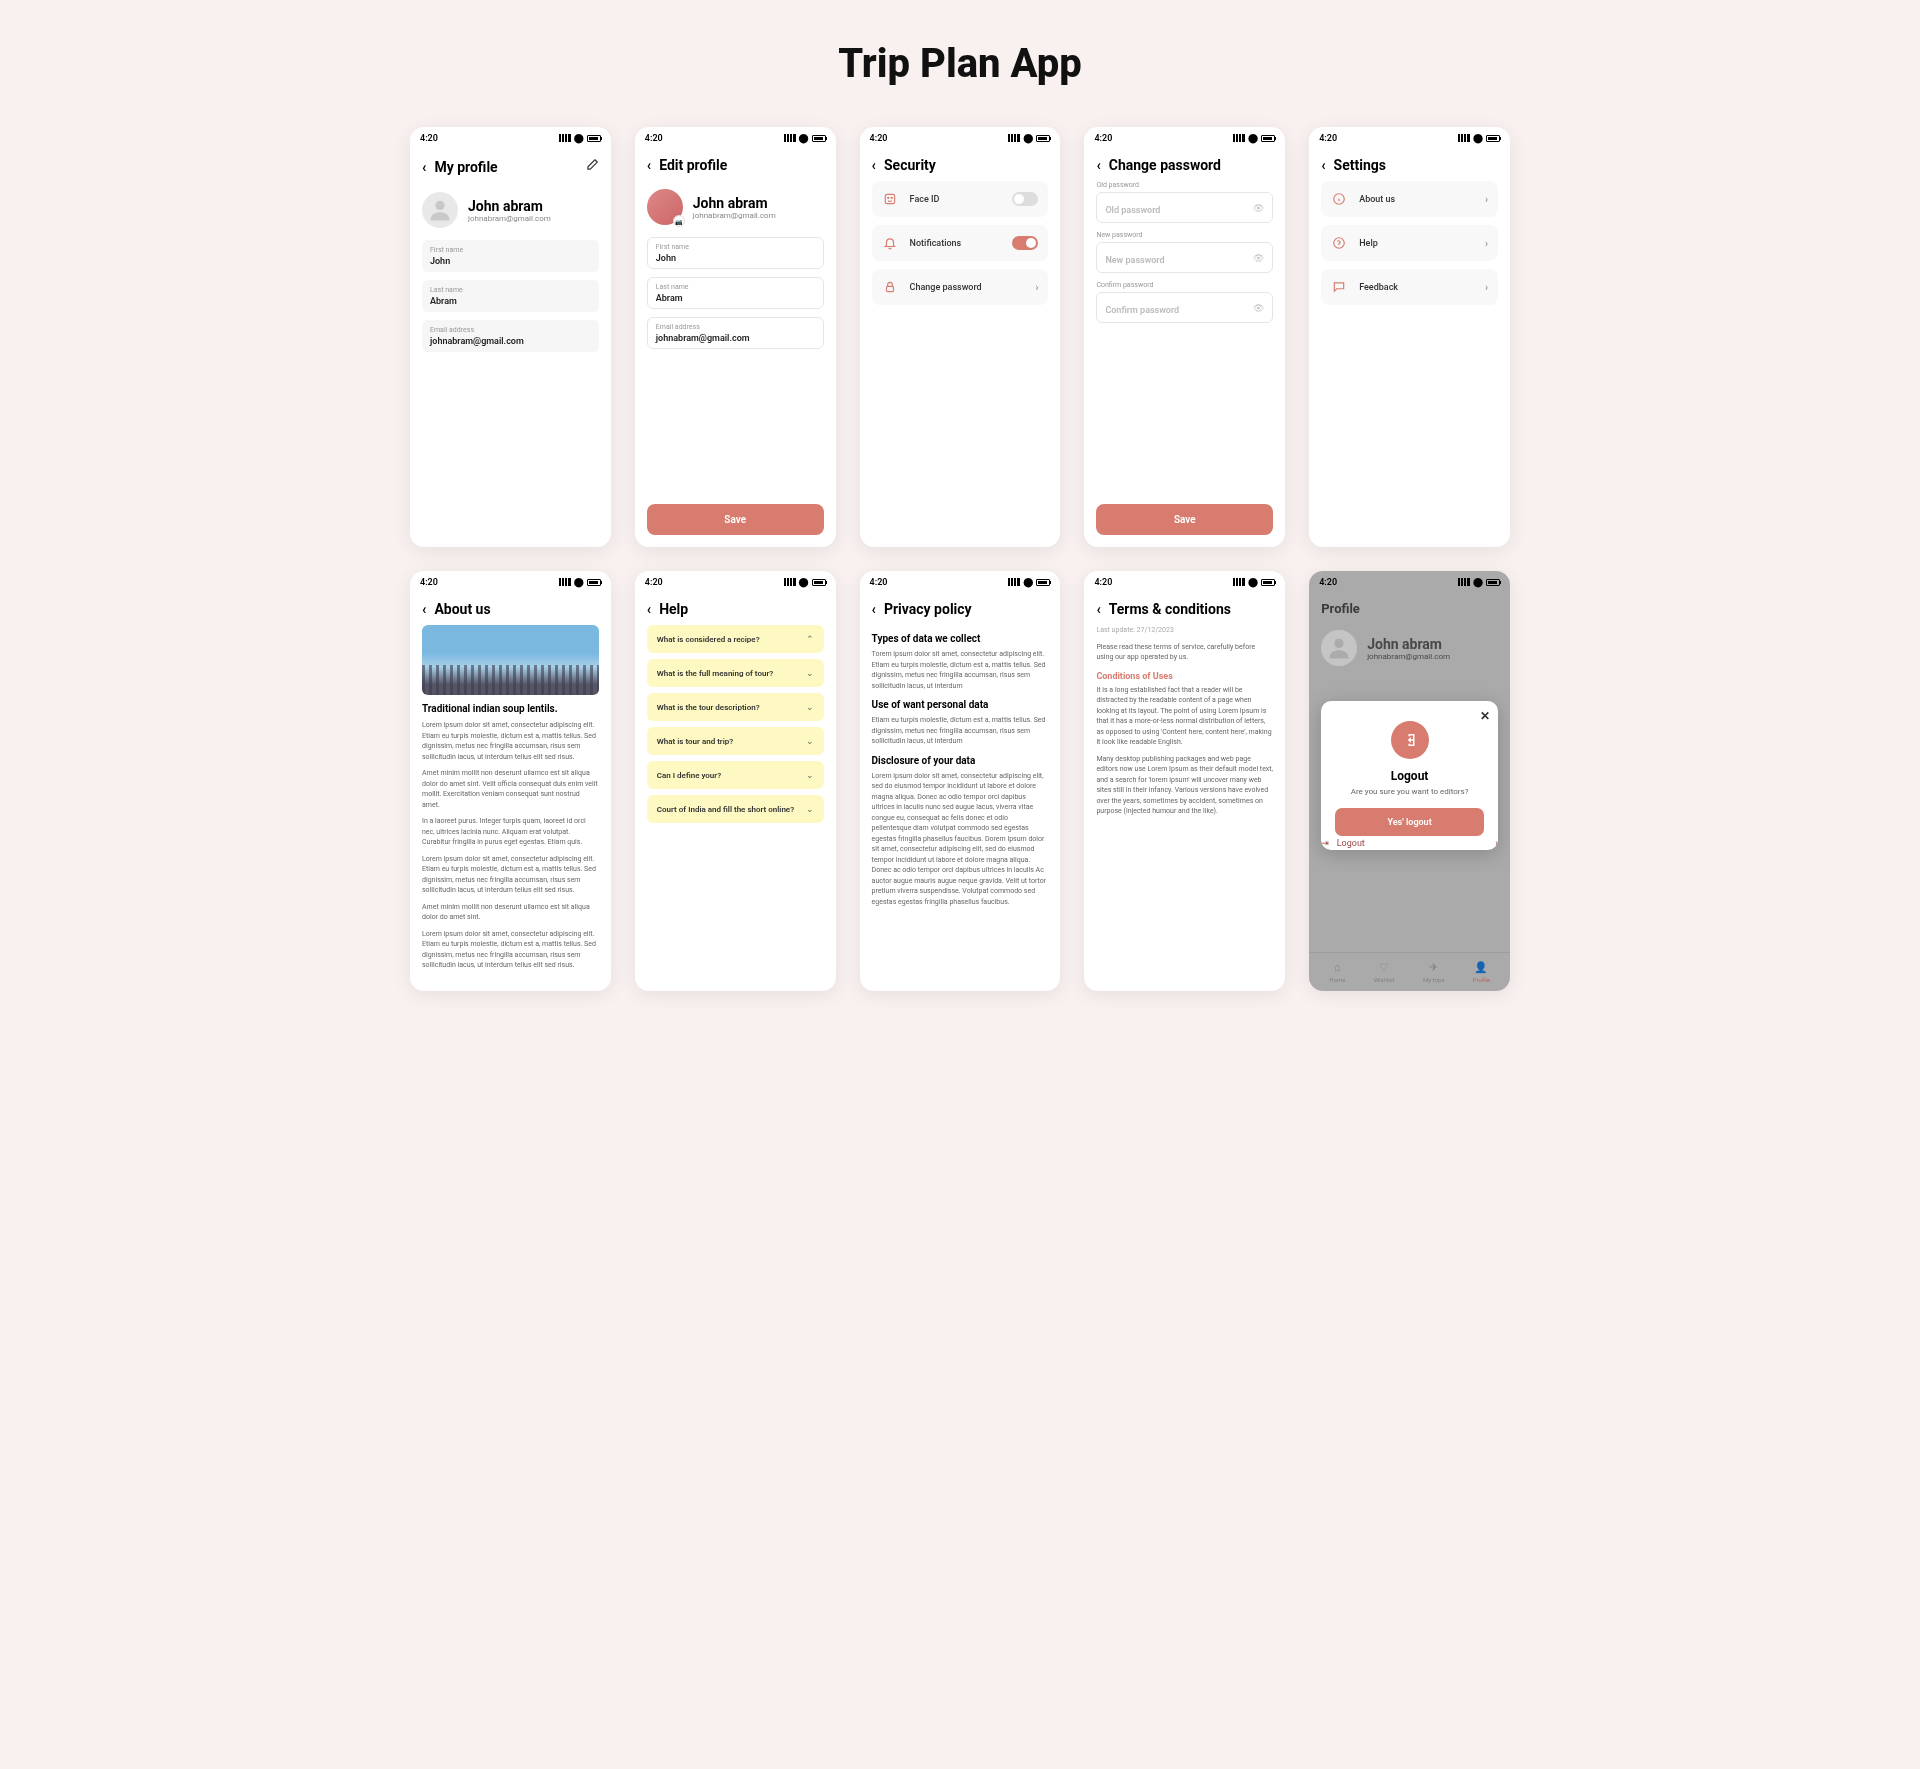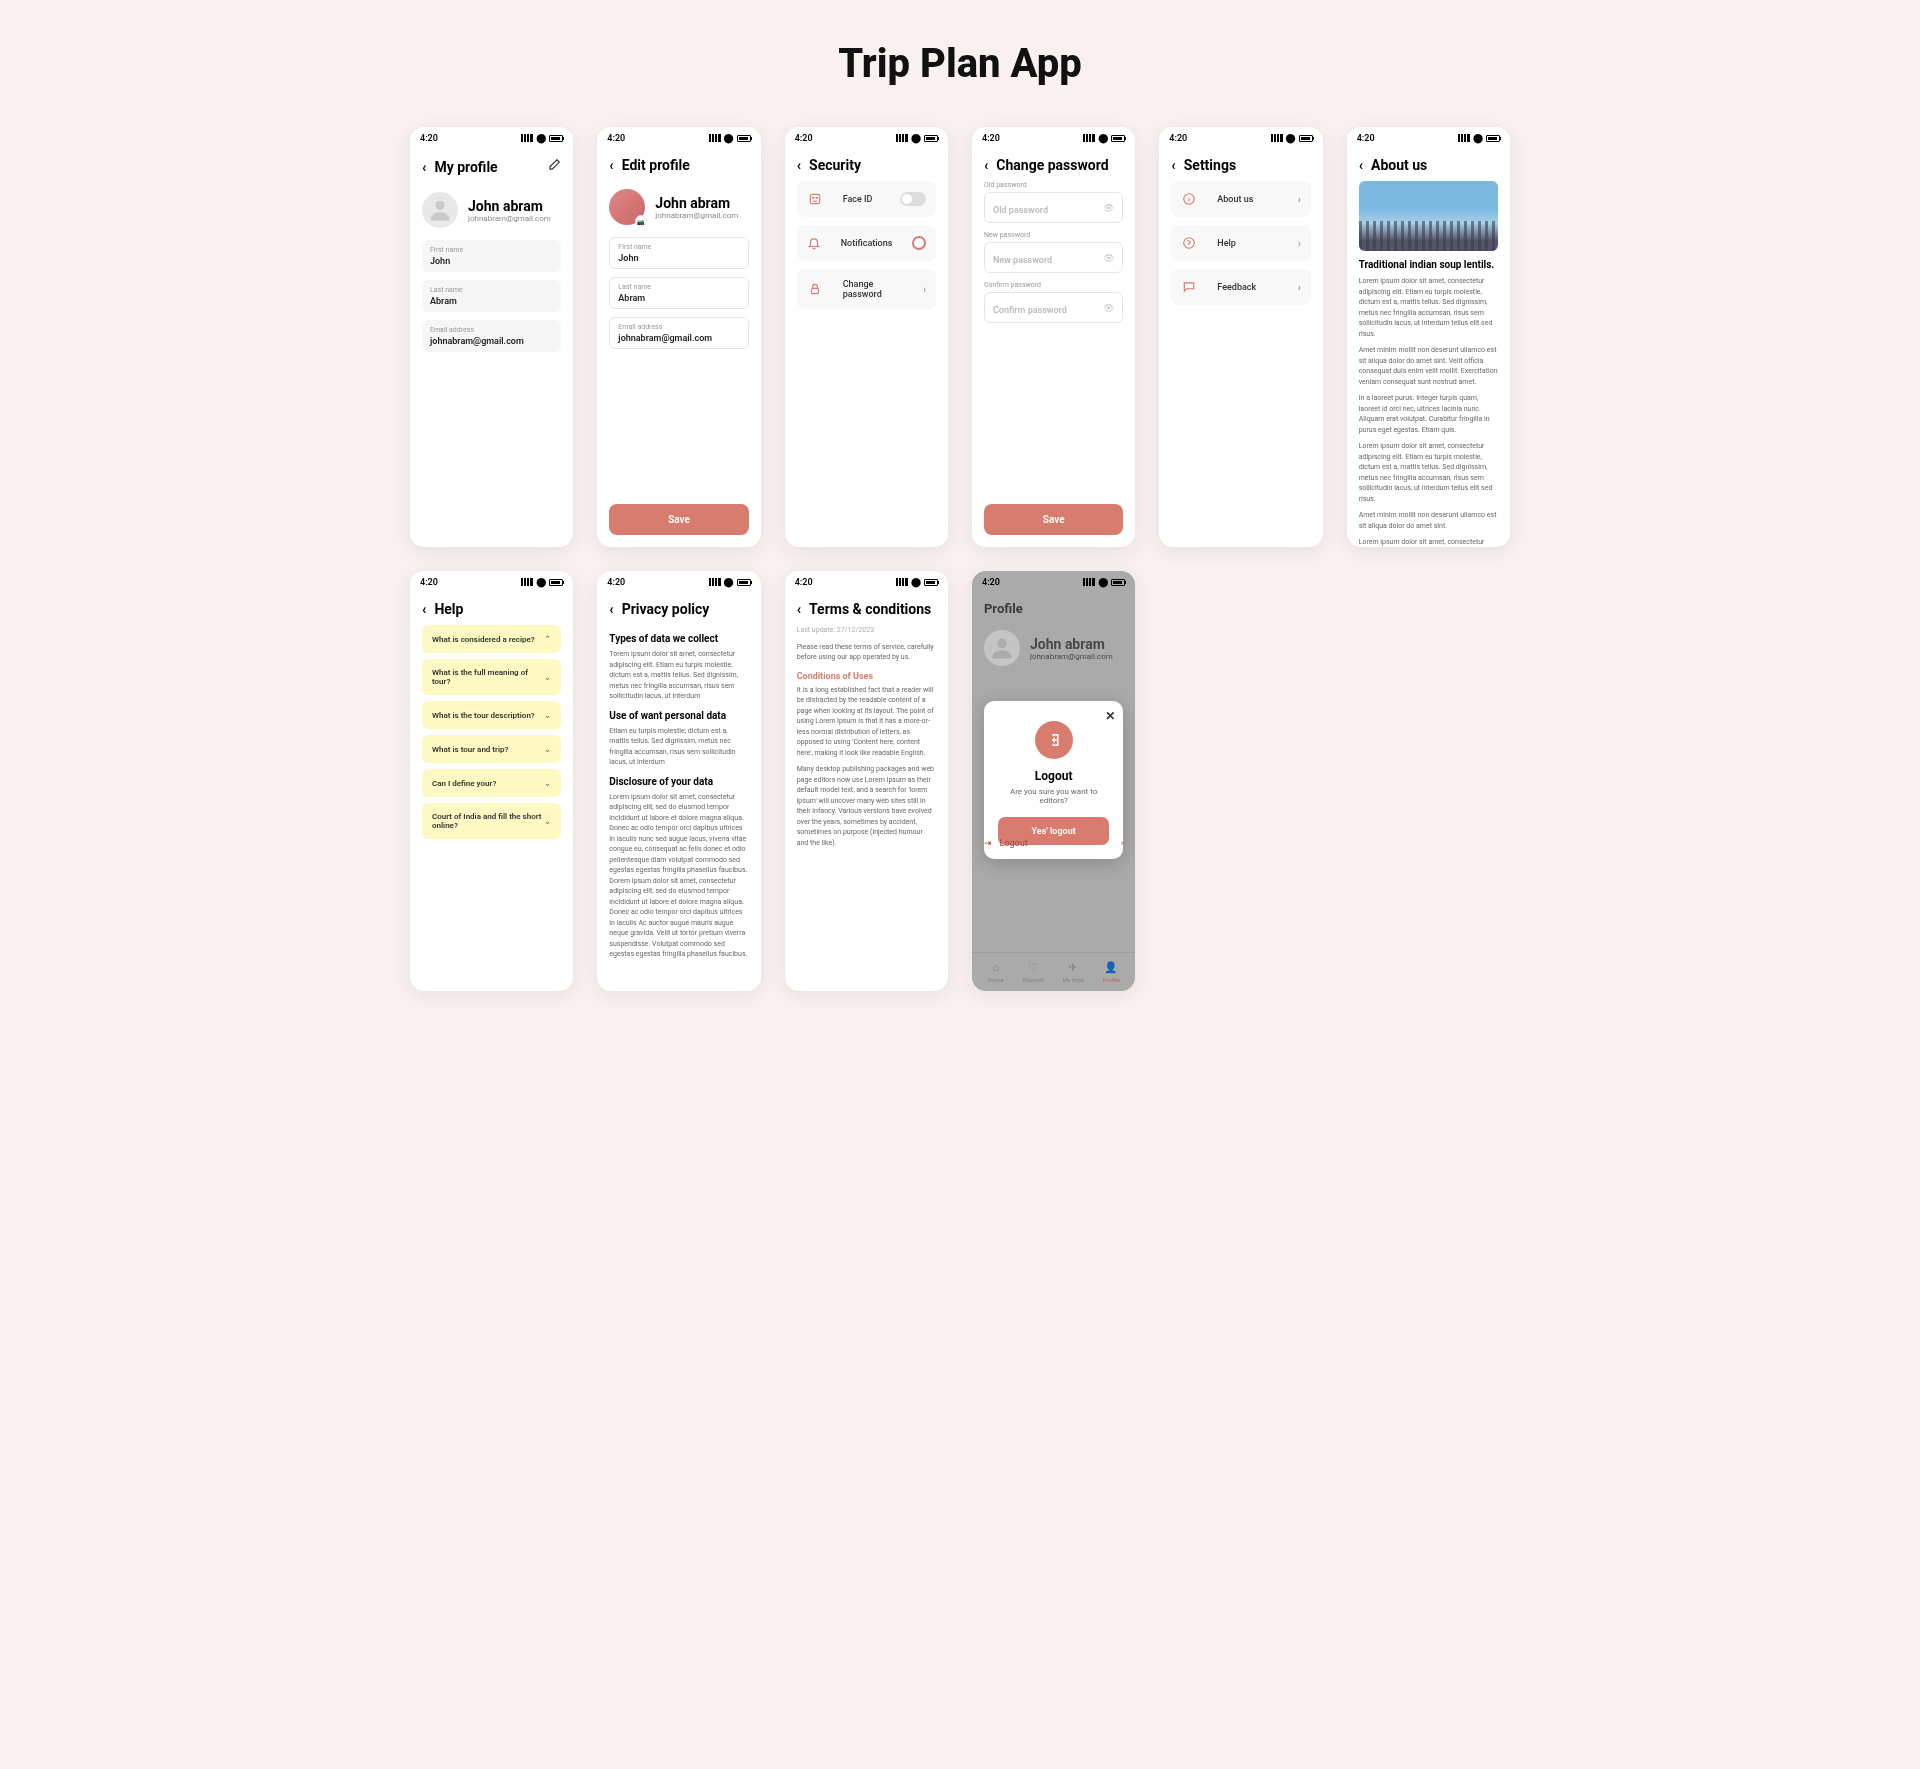--- a/index.html
+++ b/index.html
@@ -1,18 +1,18 @@
 <!DOCTYPE html>
 <html><head>
 <meta charset="utf-8">
 <style>
 * { margin: 0; padding: 0; box-sizing: border-box; font-family: -apple-system, BlinkMacSystemFont, "Segoe UI", Roboto, sans-serif; }
 body { background: #f9f1ef; padding: 40px; border-radius: 24px; }
 .page-title { text-align: center; font-size: 40px; font-weight: 800; color: #111; margin-bottom: 40px; }
-.grid { display: grid; grid-template-columns: repeat(6, 1fr); gap: 24px; max-width: 1100px; margin: 0 auto; }
+.grid { display: grid; grid-template-columns: repeat(5, 1fr); gap: 24px; max-width: 1100px; margin: 0 auto; }
 .screen { background: #fff; border-radius: 14px; box-shadow: 0 4px 20px rgba(0,0,0,0.08); display: flex; flex-direction: column; height: 420px; overflow: hidden; position: relative; }
 .statusbar { display: flex; justify-content: space-between; align-items: center; padding: 6px 10px; font-size: 9px; font-weight: 600; }
 .statusbar .right { display: flex; gap: 3px; align-items: center; }
 .sig { width: 12px; height: 8px; background: linear-gradient(to right, #000 2px, transparent 2px, transparent 3px, #000 3px, #000 5px, transparent 5px, transparent 6px, #000 6px, #000 8px, transparent 8px, transparent 9px, #000 9px); }
 .wifi { font-size: 9px; }
 .batt { width: 14px; height: 7px; border: 1px solid #000; border-radius: 1px; position: relative; }
 .batt::after { content: ''; position: absolute; right: -2px; top: 1px; width: 1px; height: 3px; background: #000; }
 .batt::before { content: ''; position: absolute; left: 1px; top: 1px; width: 9px; height: 3px; background: #000; }
 .header { display: flex; align-items: center; padding: 8px 12px; gap: 8px; }
 .header h2 { font-size: 14px; font-weight: 700; flex: 1; }
@@ -29,21 +29,21 @@
 .field { background: #f6f6f6; border-radius: 6px; padding: 6px 8px; margin-bottom: 8px; }
 .field-label { font-size: 7px; color: #999; margin-bottom: 2px; }
 .field-val { font-size: 9px; font-weight: 600; color: #222; }
 .input-field { border: 1px solid #e5e5e5; border-radius: 6px; padding: 5px 8px; margin-bottom: 8px; position: relative; }
 .input-field .field-label { font-size: 7px; color: #999; }
 .input-field .field-val { font-size: 9px; color: #222; }
 .input-field .placeholder { color: #bbb; }
 .eye { position: absolute; right: 8px; top: 50%; transform: translateY(-50%); font-size: 9px; color: #bbb; }
 .btn-primary { background: #d77c6e; color: #fff; text-align: center; padding: 10px; border-radius: 8px; font-size: 10px; font-weight: 600; margin-top: auto; cursor: pointer; }
 .screen-flex { display: flex; flex-direction: column; }
-.list-item { background: #f8f8f8; border-radius: 8px; padding: 10px; margin-bottom: 8px; display: flex; align-items: center; gap: 20px; cursor: pointer; }
+.list-item { background: #f8f8f8; border-radius: 8px; padding: 10px; margin-bottom: 8px; display: flex; align-items: center; gap: 12px; cursor: pointer; }
 .list-icon { width: 16px; height: 16px; display: flex; align-items: center; justify-content: center; }
 .list-icon svg { width: 14px; height: 14px; }
 .list-label { flex: 1; font-size: 9px; font-weight: 500; color: #333; }
 .chev { font-size: 10px; color: #888; }
 .toggle { width: 26px; height: 14px; border-radius: 7px; position: relative; }
 .toggle::after { content: ''; position: absolute; width: 10px; height: 10px; border-radius: 50%; background: #fff; top: 2px; }
 .toggle.off { background: #ddd; }
 .toggle.off::after { left: 2px; }
 .toggle.on { background: #d77c6e; }
 .toggle.on::after { right: 2px; }

